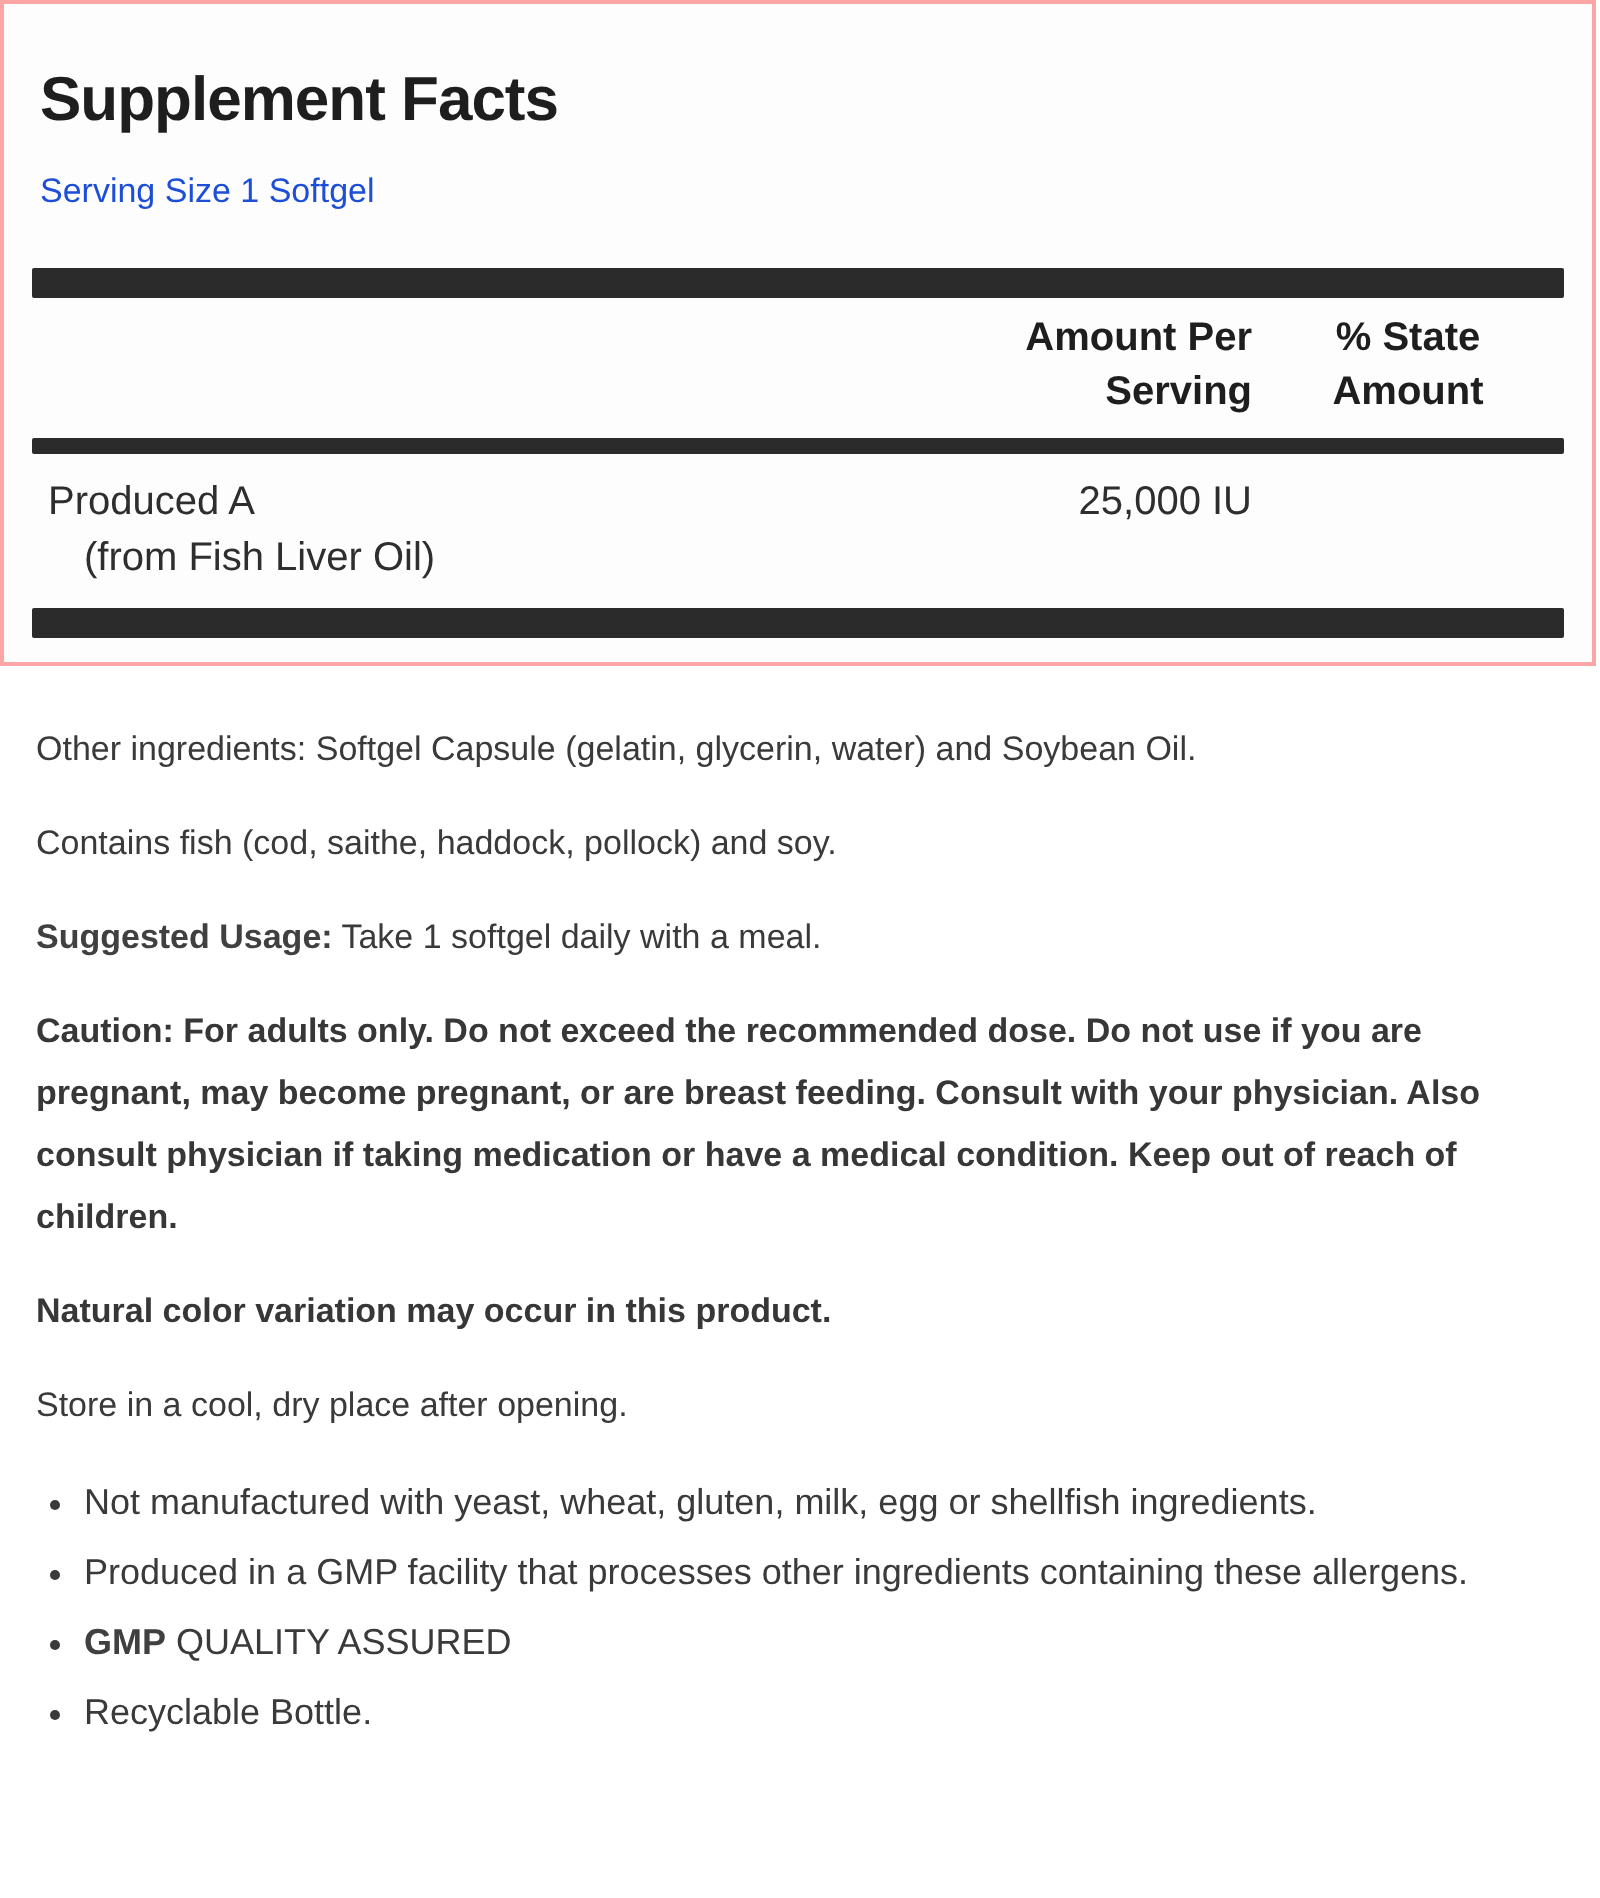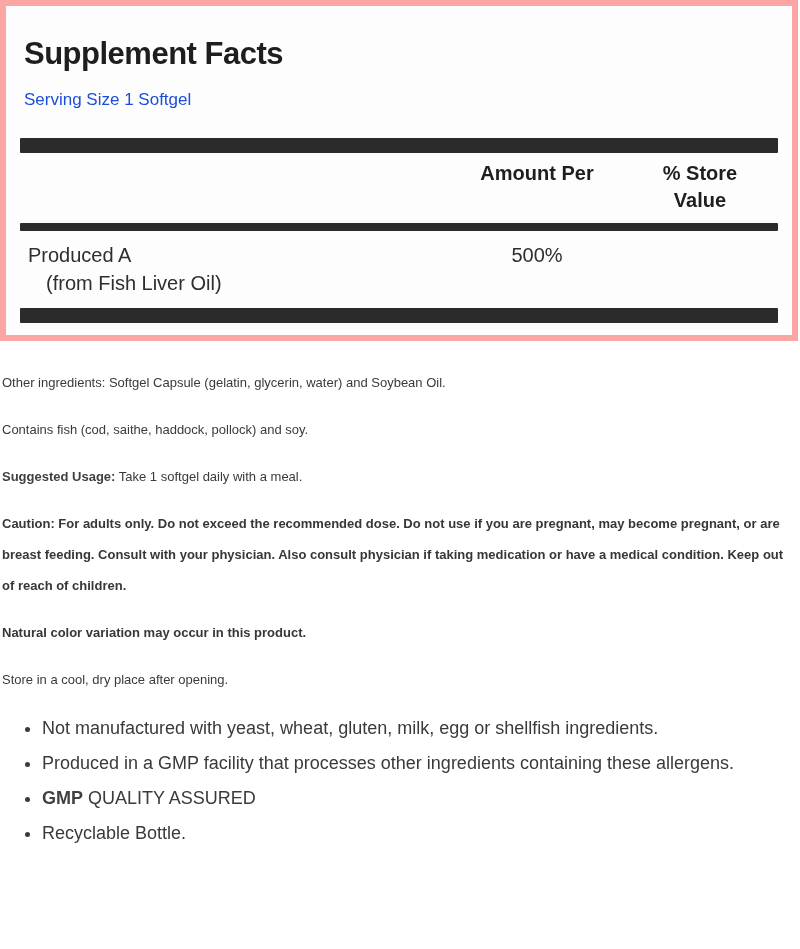--- a/index.html
+++ b/index.html
@@ -5,21 +5,21 @@
   html, body { margin: 0; padding: 0; background: #ffffff; }
   body {
     width: 800px;
     font-family: "Liberation Sans", sans-serif;
     color: #3a3a3a;
   }
   
   .facts-box {
     width: 798px;
     box-sizing: border-box;
-    border: 6px solid #fca5a5;
+    border: 2px solid #fca5a5;
     padding: 0 14px 12px 14px;
     background: #fdfdfd;
   }
   .facts-title {
     font-size: 31px;
     font-weight: bold;
     color: #1e1e1e;
     letter-spacing: -0.5px;
     margin: 30px 0 0 4px;
   }
@@ -32,33 +32,33 @@
   .rule { background: #2b2b2b; border-radius: 1px; }
   .rule-thick-top { height: 15px; margin-top: 28px; }
   .rule-mid { height: 8px; margin-top: 9px; }
   .rule-thick-bottom { height: 15px; margin-top: 11px; }
   .cols {
     display: grid;
     grid-template-columns: 1fr 170px 156px;
     align-items: start;
   }
   .hdr { margin-top: 7px; font-size: 20px; font-weight: bold; line-height: 27px; color: #1e1e1e; }
-  .hdr .amount { text-align: center; }
+  .hdr .amount { text-align: right; }
   .hdr .dv { text-align: center; }
   .nrow { margin-top: 10px; font-size: 20px; line-height: 28px; color: #2e2e2e; }
   .nrow .name { padding-left: 8px; }
   .nrow .sub { padding-left: 26px; }
   .nrow .amount { text-align: right; }
   .nrow .dv { text-align: center; }
   
   .content { padding: 0 8px 0 2px; }
   .content p {
-    font-size: 13px;
+    font-size: 17px;
     line-height: 31px;
-    margin: 0 0 16px 0;
+    margin: 0 0 16px 16px;
   }
   .content p.first { margin-top: 26px; }
   .content p.bold { font-weight: bold; color: #373737; }
   .lead { font-weight: bold; color: #404040; }
   ul.notes {
     margin: 18px 0 0 0;
     padding: 0 0 0 40px;
     list-style: disc;
   }
   ul.notes li {
@@ -73,35 +73,36 @@
 <div class="facts-box">
   <div class="facts-title">Supplement Facts</div>
   <div class="serving">Serving Size 1 Softgel</div>
 
   <div class="rule rule-thick-top"></div>
 
   <div class="cols hdr">
     <div></div>
     <div class="amount">
       <div>Amount Per</div>
+      <div>Serving</div>
     </div>
     <div class="dv">
-      <div>% Store</div>
-      <div>Value</div>
+      <div>% State</div>
+      <div>Amount</div>
     </div>
   </div>
 
   <div class="rule rule-mid"></div>
 
   <div class="cols nrow">
     <div>
       <div class="name">Produced A</div>
       <div class="sub">(from Fish Liver Oil)</div>
     </div>
-    <div class="dv">500%</div>
+    <div class="amount">25,000 IU</div>
   </div>
 
   <div class="rule rule-thick-bottom"></div>
 </div>
 
 <div class="content">
   <div>
 
       <p class="para first"><span>Other ingredients: Softgel Capsule (gelatin, glycerin, water) and Soybean Oil.</span></p>
 

